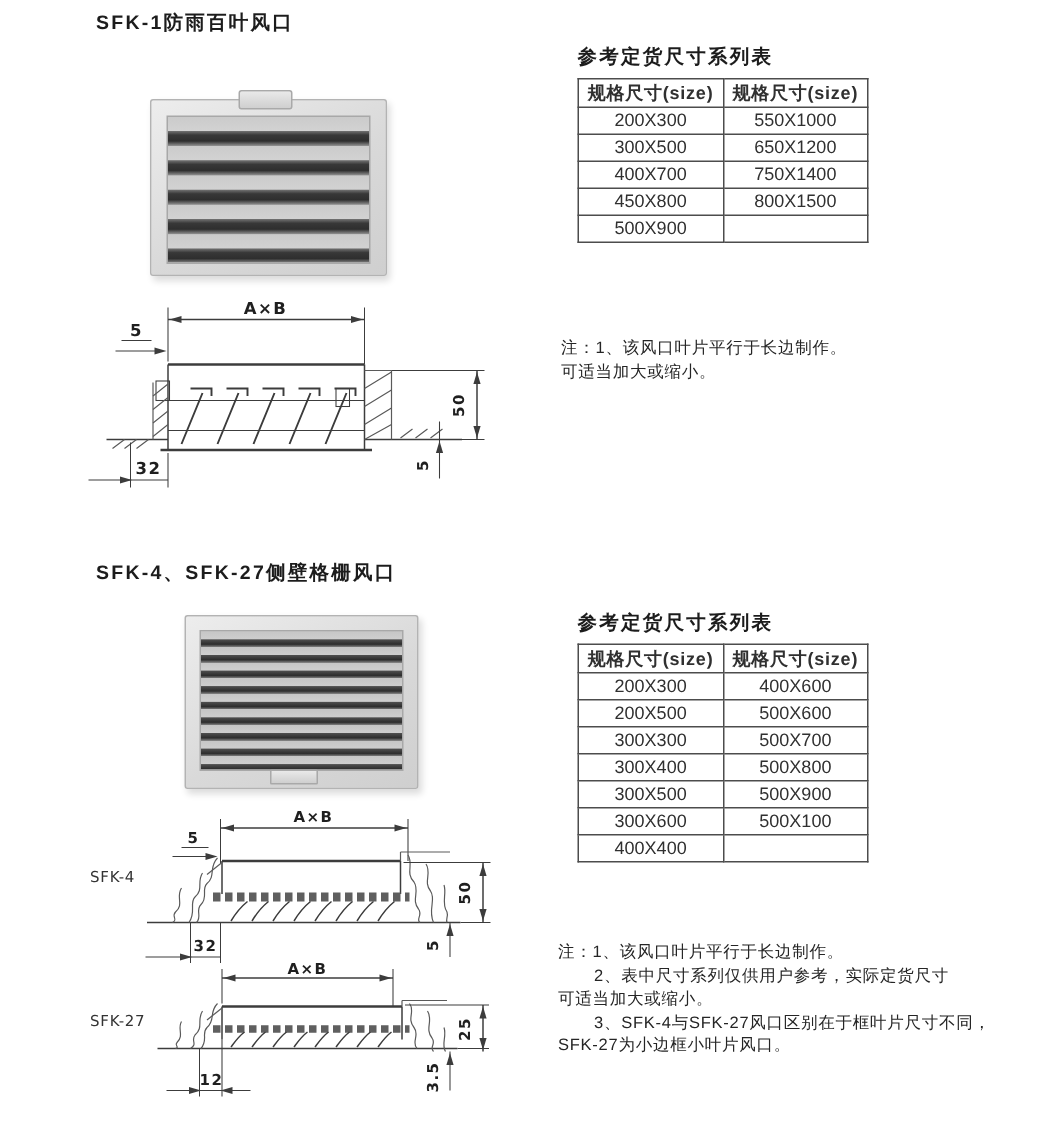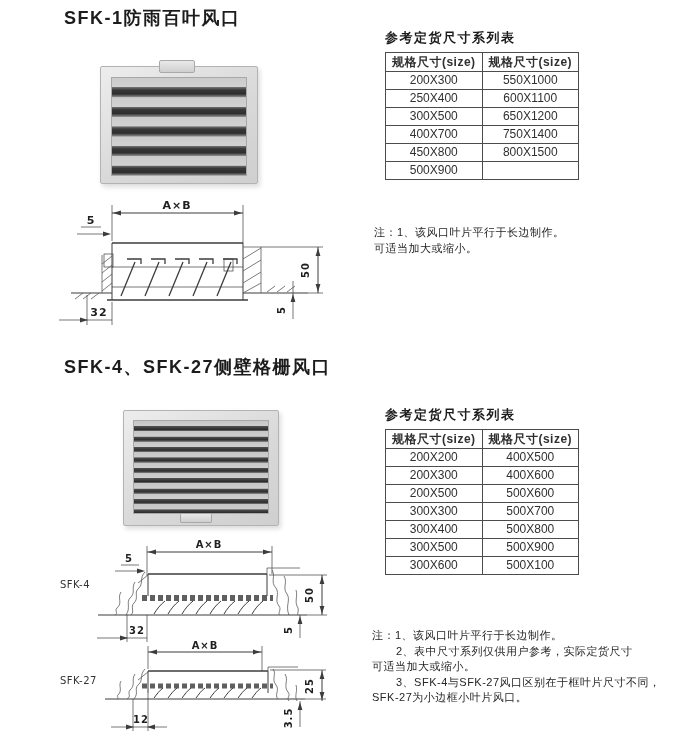--- a/index.html
+++ b/index.html
@@ -4,21 +4,21 @@
 <style>
   html,body{margin:0;padding:0;background:#e9e9e9;}
   .page{
     position:relative;width:700px;height:750px;margin:0 auto;
     background:#ffffff;overflow:hidden;
     font-family:"Liberation Sans","DejaVu Sans",sans-serif;
     color:#222;
   }
   .abs{position:absolute;}
   .sec-title{
-    font-size:18px;font-weight:bold;letter-spacing:1.5px;color:#1c1c1c;
+    font-size:13px;font-weight:bold;letter-spacing:1.5px;color:#1c1c1c;
     white-space:nowrap;
   }
   
   .photo{
     background:linear-gradient(150deg,#ededed 0%,#d9d9d9 55%,#cfcfcf 100%);
     border:1px solid #b3b3b3;border-radius:2px;
     box-shadow:2px 3px 5px rgba(0,0,0,.14);
   }
   .photo .slats{position:absolute;border:1px solid #a8a8a8;}
   .photo1 .slats{
@@ -85,24 +85,20 @@
           <th>规格尺寸(size)</th>
           <th>规格尺寸(size)</th>
         </tr>
       </thead>
       <tbody>
         <tr>
             <td>200X300</td>
             <td>550X1000</td>
           </tr>
         <tr>
-            <td>250X400</td>
-            <td>600X1100</td>
-          </tr>
-        <tr>
             <td>300X500</td>
             <td>650X1200</td>
           </tr>
         <tr>
             <td>400X700</td>
             <td>750X1400</td>
           </tr>
         <tr>
             <td>450X800</td>
             <td>800X1500</td>
@@ -165,42 +161,38 @@
     <path class="ln thin" d="M238 88 V126"></path>
     <polygon class="arr" points="238,101 235.6,109 240.4,109"></polygon>
     <text class="dimtxt-s" text-anchor="middle" transform="translate(230,117) rotate(-90)">5</text>
 
     <path class="ln thin" d="M32 102 V132 M57 109 V132"></path>
     <path class="ln thin" d="M4 127 H57"></path>
     <polygon class="arr" points="33,127 25,124.6 25,129.4"></polygon>
     <text class="dimtxt" x="44" y="123" text-anchor="middle">32</text>
   </svg>
 
-  <div class="abs sec-title" style="left:64px;top:355px;">SFK-4、SFK-27侧壁格栅风口</div>
+  <div class="abs sec-title" style="left:64px;top:373px;">SFK-4、SFK-27侧壁格栅风口</div>
 
   <div class="abs photo photo2" style="left:123px;top:410px;width:154px;height:114px;">
     <div class="slats"></div>
     <div class="tab"></div>
   </div>
 
   <div class="abs tblwrap" style="left:375px;top:406px;">
     <div class="tbl-caption">参考定货尺寸系列表</div>
     <table class="sizes">
       <thead>
         <tr>
           <th>规格尺寸(size)</th>
           <th>规格尺寸(size)</th>
         </tr>
       </thead>
       <tbody>
         <tr>
-            <td>200X200</td>
-            <td>400X500</td>
-          </tr>
-        <tr>
             <td>200X300</td>
             <td>400X600</td>
           </tr>
         <tr>
             <td>200X500</td>
             <td>500X600</td>
           </tr>
         <tr>
             <td>300X300</td>
             <td>500X700</td>
@@ -209,20 +201,24 @@
             <td>300X400</td>
             <td>500X800</td>
           </tr>
         <tr>
             <td>300X500</td>
             <td>500X900</td>
           </tr>
         <tr>
             <td>300X600</td>
             <td>500X100</td>
+          </tr>
+        <tr>
+            <td>400X400</td>
+            <td></td>
           </tr>
       </tbody>
     </table>
   </div>
 
   <div class="abs notes" style="left:372px;top:628px;width:320px;">
     <div class="ln">注：1、该风口叶片平行于长边制作。</div>
     <div class="ln ind1">2、表中尺寸系列仅供用户参考，实际定货尺寸</div>
     <div class="ln ind2">可适当加大或缩小。</div>
     <div class="ln ind1">3、SFK-4与SFK-27风口区别在于框叶片尺寸不同，</div>

